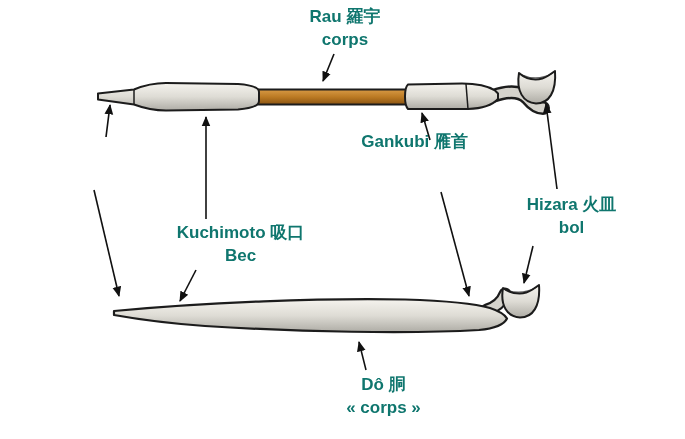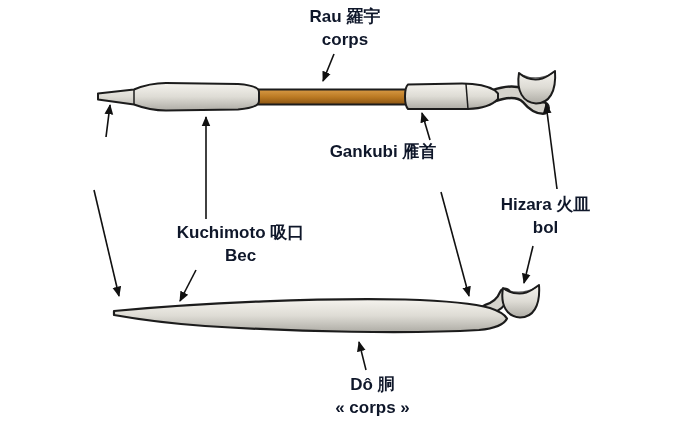--- a/index.html
+++ b/index.html
@@ -7,33 +7,33 @@
     position:relative;
     width:685px;height:439px;
     background:#ffffff;
     overflow:hidden;
     font-family:"Liberation Sans", sans-serif;
   }
   #stage svg{position:absolute;left:0;top:0;}
   .label{
     position:absolute;
     text-align:center;
-    color:#0f172a;
+    color:#0f766e;
     font-weight:700;
     font-size:17px;
     line-height:1.38;
     white-space:nowrap;
   }
   .label div{white-space:nowrap;}
   #label-rau{left:255px;top:5px;width:180px;}
   #label-kuchimoto{left:30px;top:139px;width:150px;}
   #label-suikuchi{left:158px;top:221px;width:165px;}
-  #label-gankubi{left:298px;top:140px;width:170px;}
-  #label-hizara{left:468px;top:193px;width:155px;}
-  #label-do{left:295px;top:373px;width:155px;}
+  #label-gankubi{left:298px;top:130px;width:170px;text-align:right;}
+  #label-hizara{left:494px;top:193px;width:155px;}
+  #label-do{left:306px;top:373px;width:155px;}
 </style>
 </head>
 <body>
 
 <div id="stage">
 
   <svg width="685" height="439" viewBox="0 0 685 439">
     <defs>
       <linearGradient id="metal" x1="0" y1="0" x2="0" y2="1">
         <stop offset="0" stop-color="#f5f3ee"></stop>

